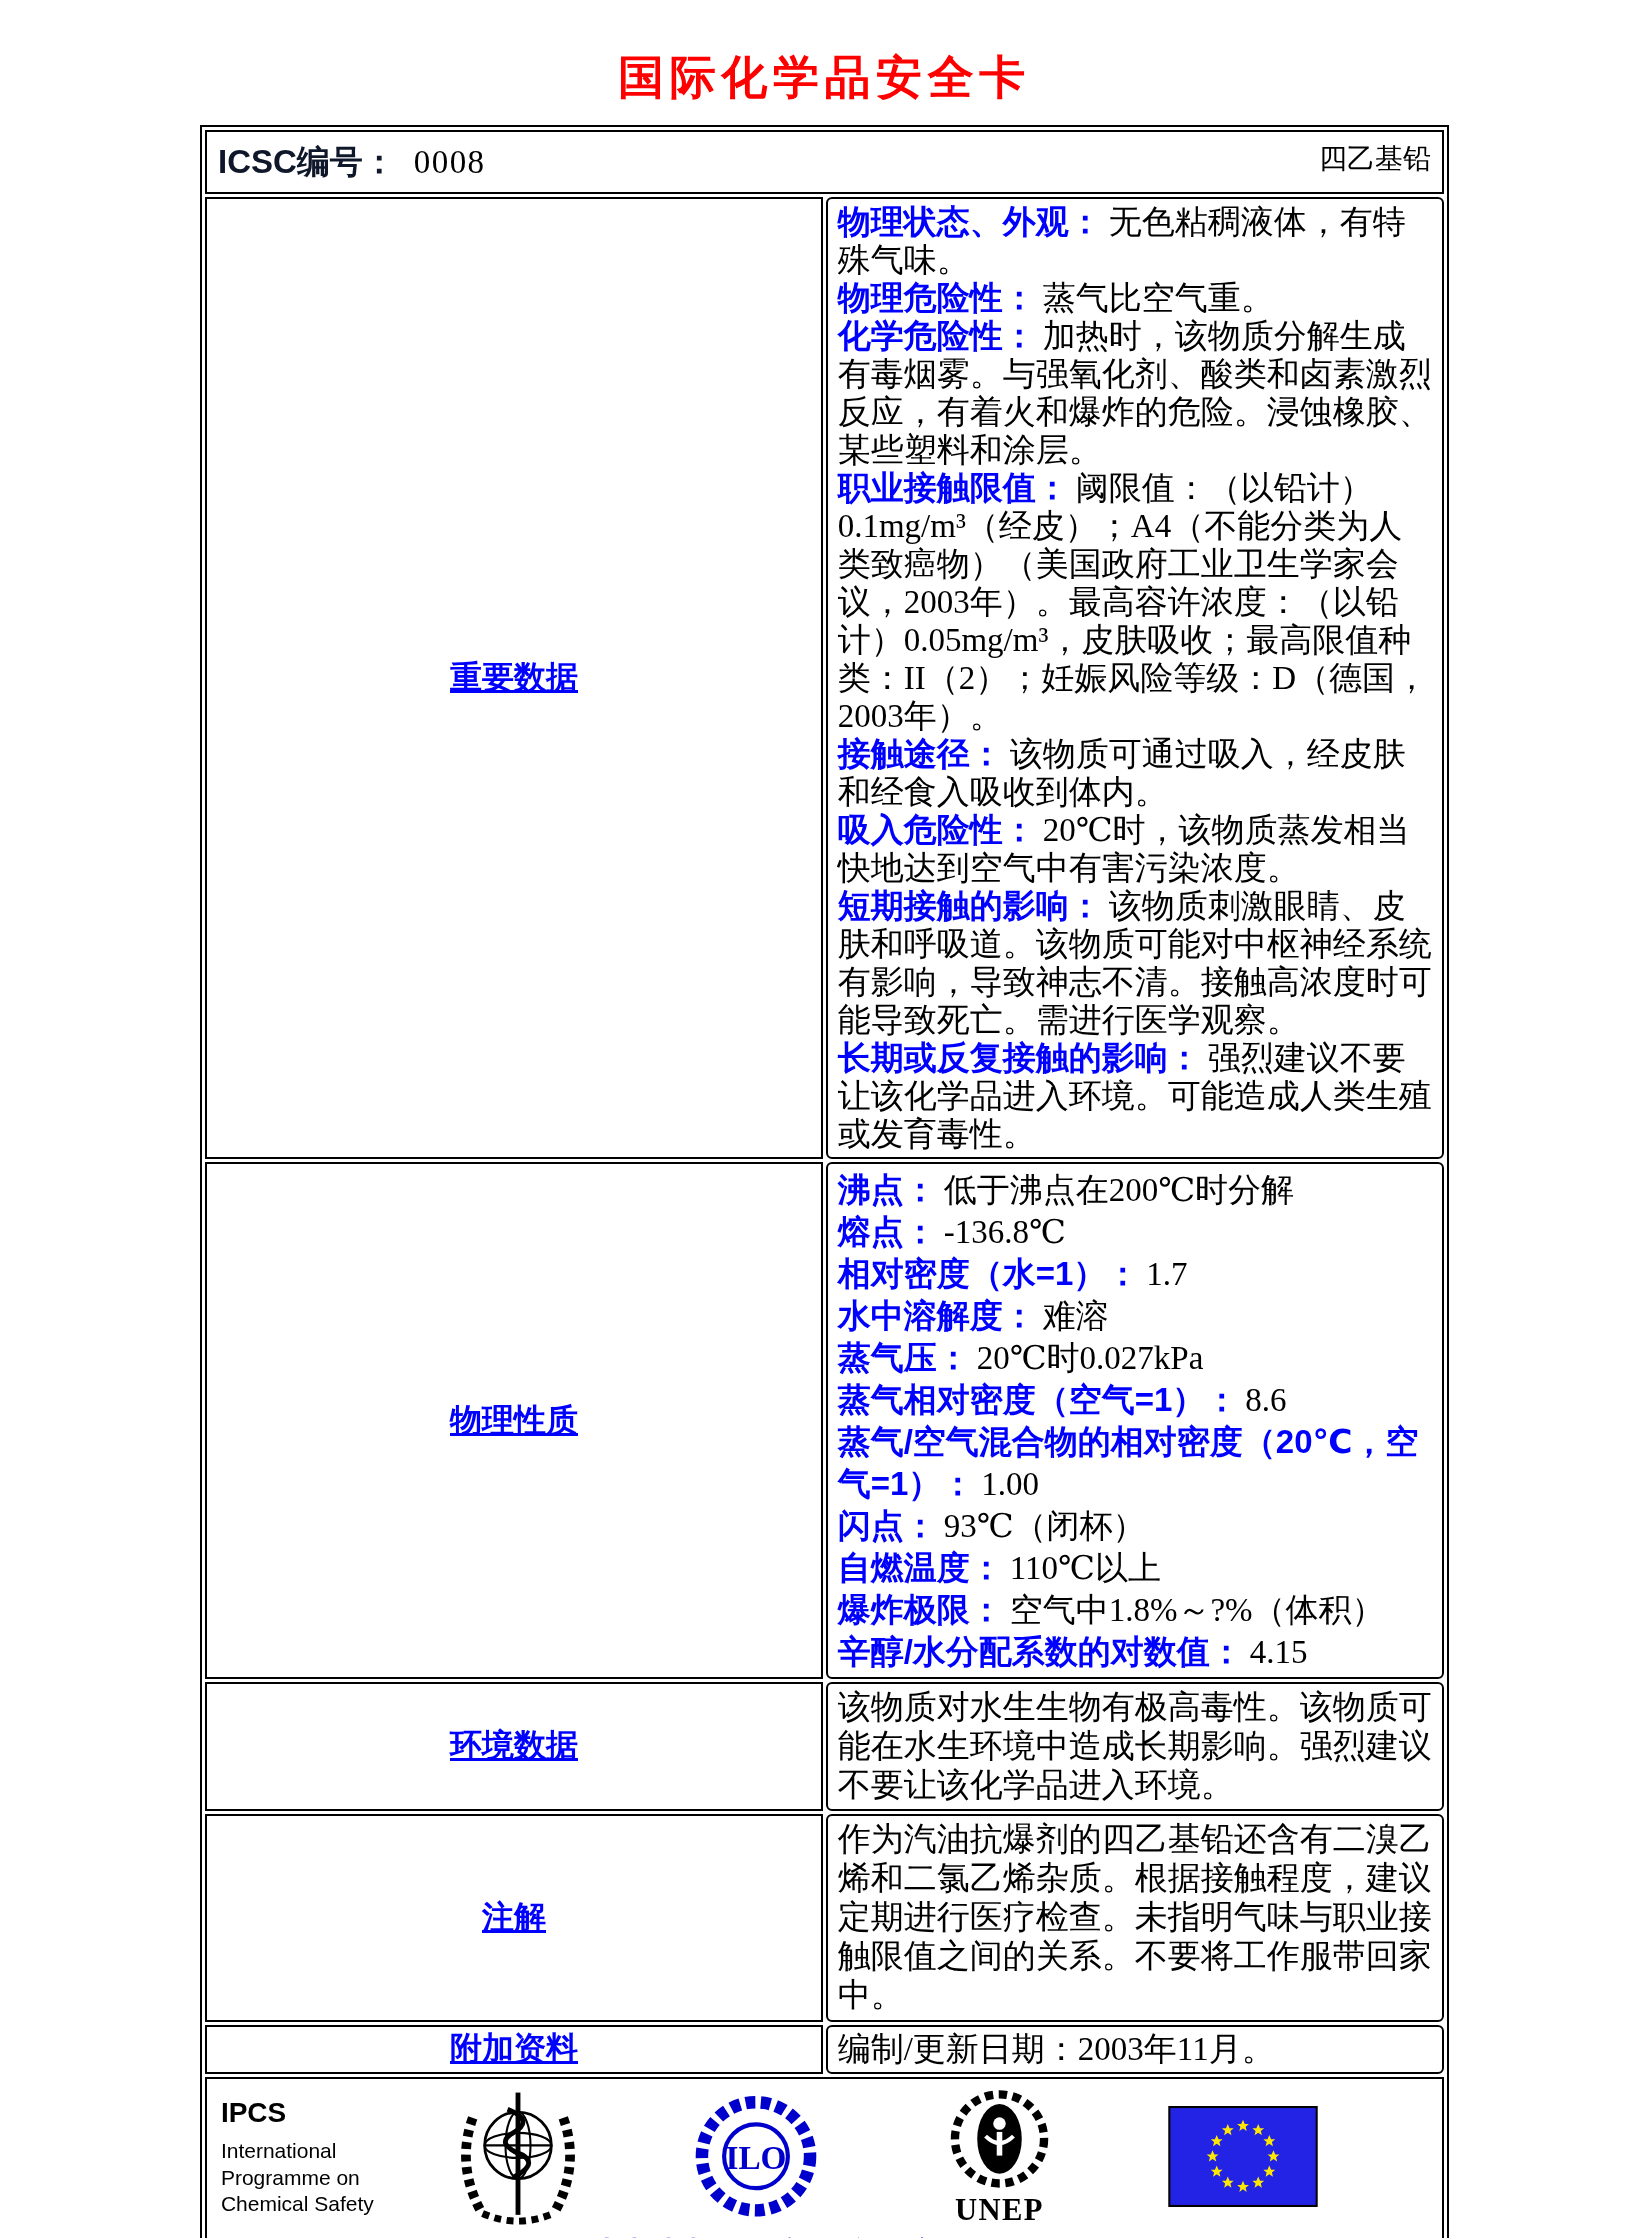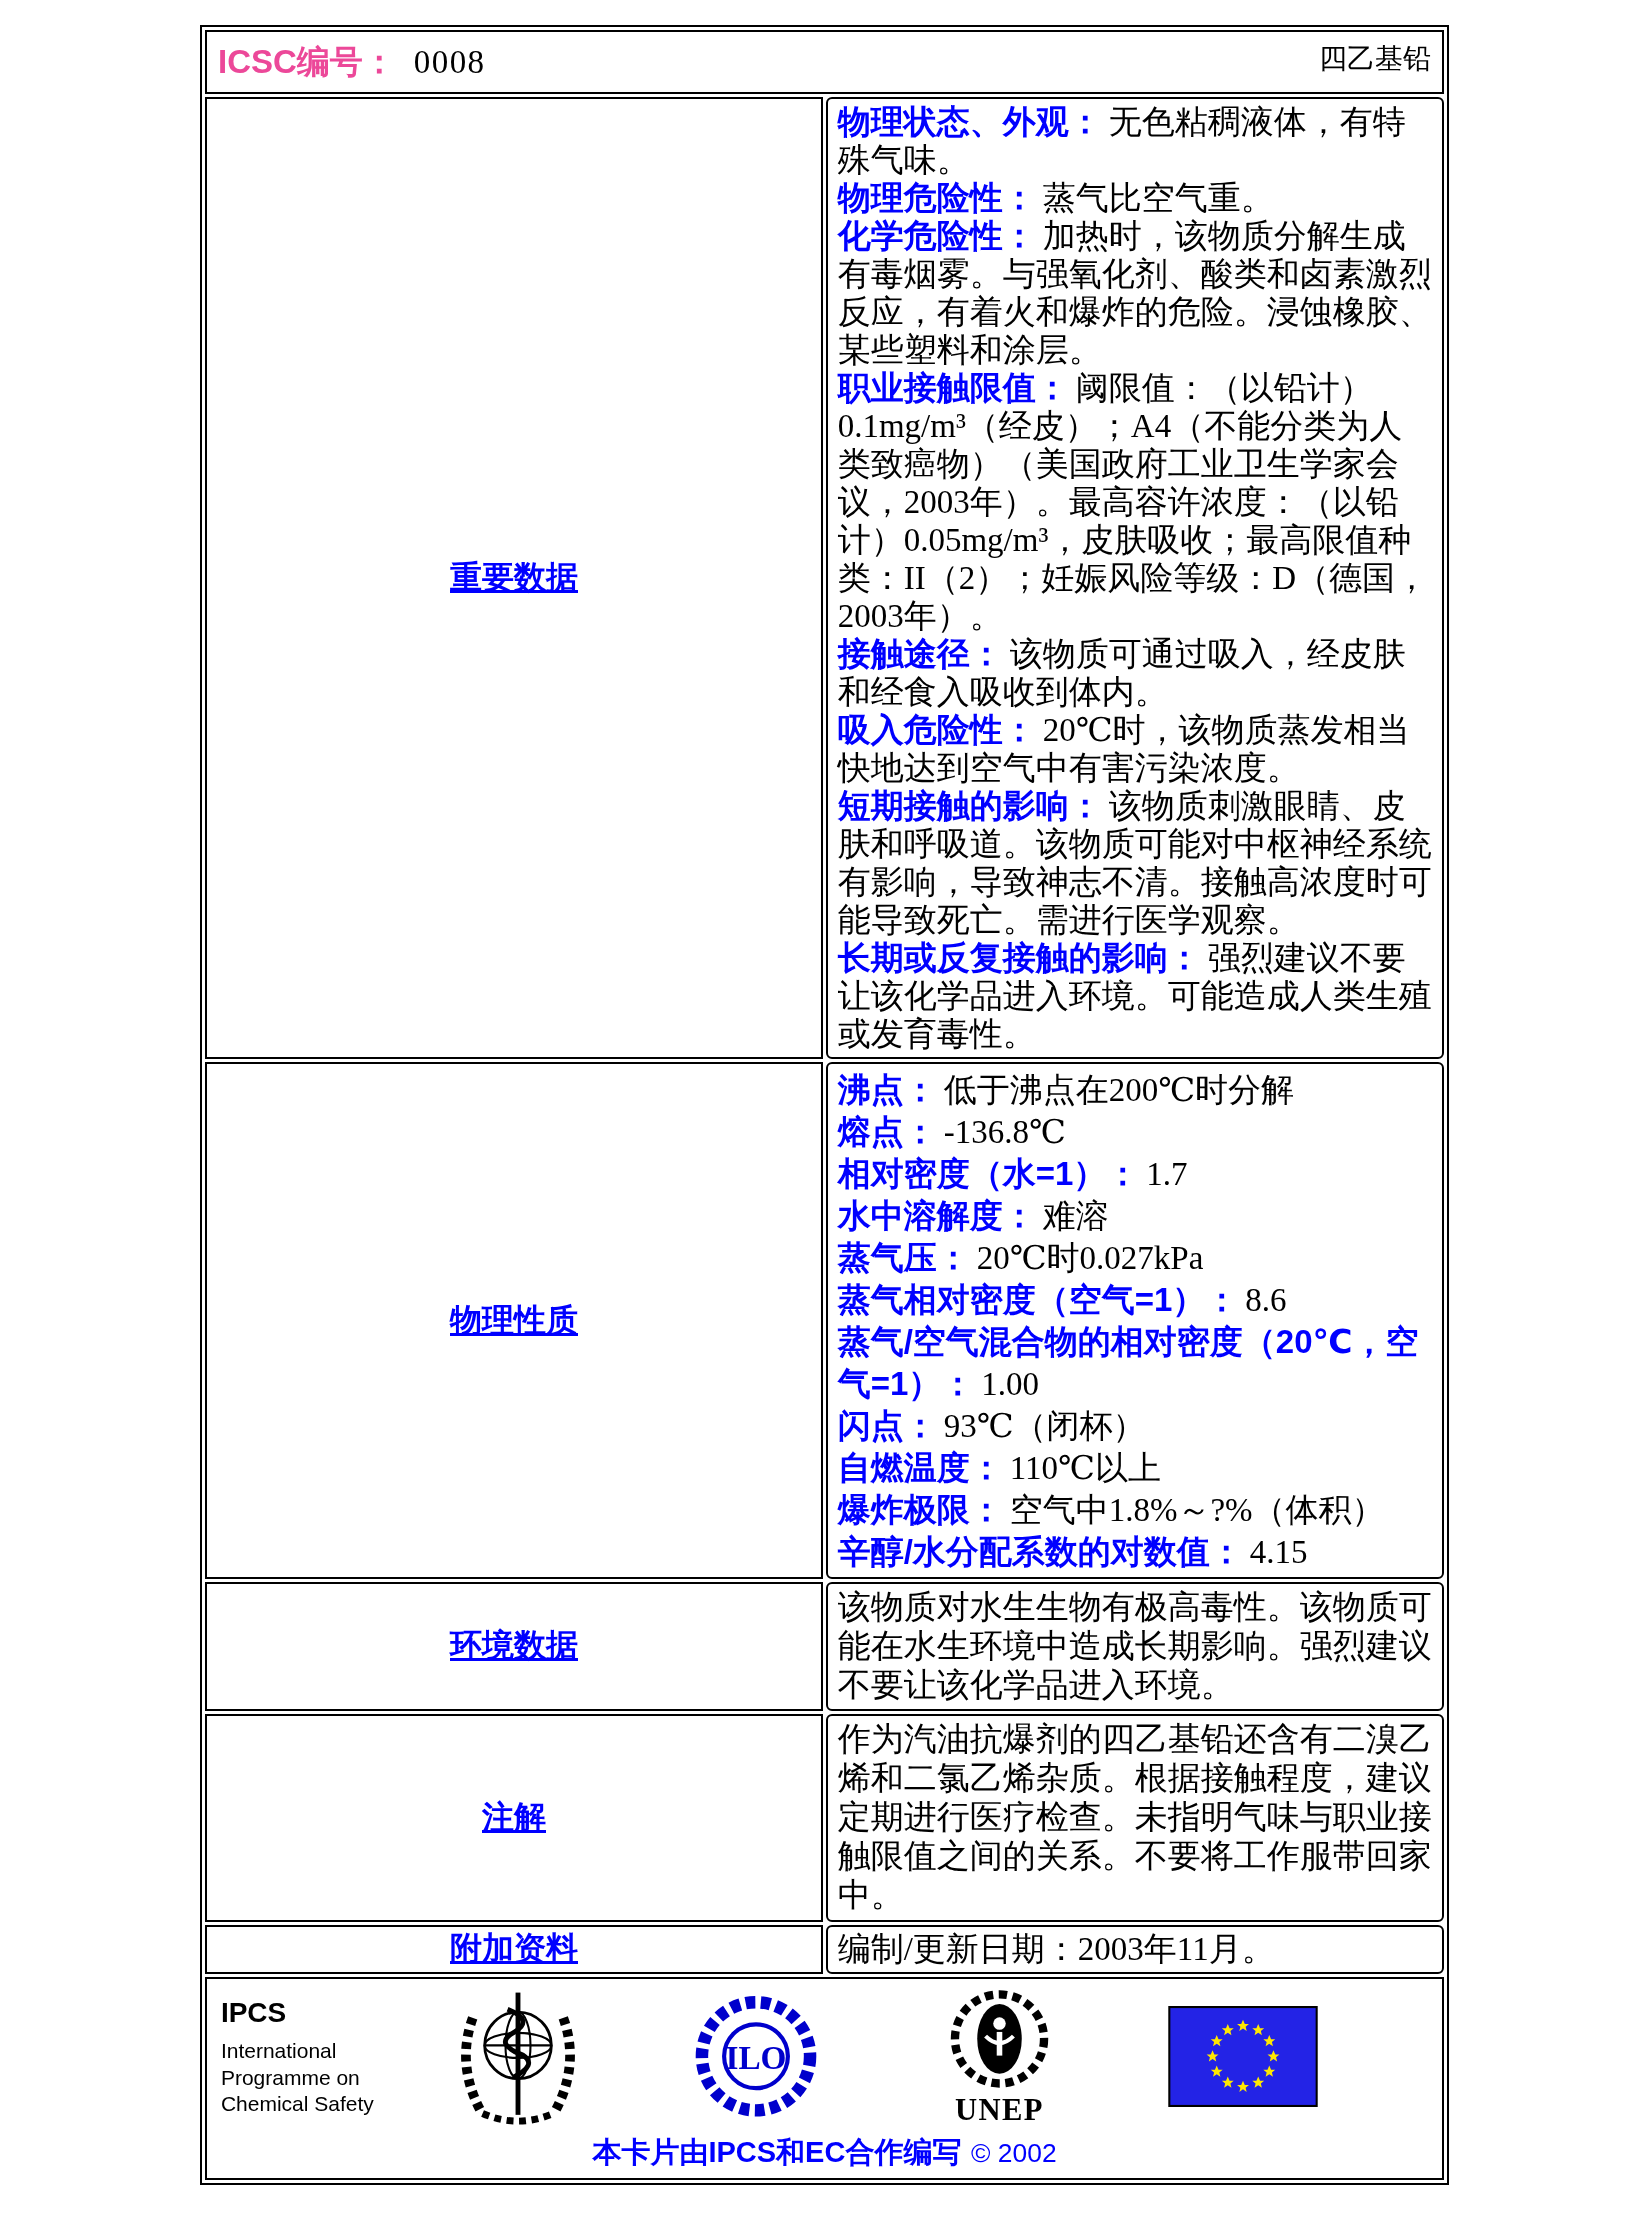--- a/index.html
+++ b/index.html
@@ -9,21 +9,21 @@
         color:#ff0000;font-family:"Liberation Sans","DejaVu Sans",sans-serif;
         font-weight:bold;font-size:46px;letter-spacing:5.6px;line-height:1.0;}
   table.card{margin-left:200px;margin-top:25px;width:1249px;table-layout:fixed;
         border-collapse:separate;border-spacing:3.5px;border:2.8px solid #000;background:#fff;}
   td{border:2.8px solid #000;background:#fff;vertical-align:top;box-sizing:content-box;}
   td.rowlabel{width:164px;text-align:center;vertical-align:middle;color:#0000ff;
         font-family:"Liberation Sans","DejaVu Sans",sans-serif;font-weight:bold;
         font-size:32px;padding:0 2.8px;text-decoration:underline;}
   td.content{padding:4.2px 9.7px;font-size:33px;border-radius:6px;}
   .header-cell{height:60px;vertical-align:middle;padding:0 11px;font-size:33px;}
-  .hdr-label{color:#ec4899;font-family:"Liberation Sans","DejaVu Sans",sans-serif;font-weight:bold;}
+  .hdr-label{color:#0f172a;font-family:"Liberation Sans","DejaVu Sans",sans-serif;font-weight:bold;}
   .hdr-num{margin-left:18px;letter-spacing:1.4px;}
   .hdr-chem{float:right;font-size:28px;}
   .flabel{color:#0000ff;font-family:"Liberation Sans","DejaVu Sans",sans-serif;
         font-weight:bold;margin-right:7px;}
   .imp{height:741px;line-height:38px;}
   .phy{height:484px;line-height:42px;}
   .env{height:69px;line-height:39px;}
   .note{height:108px;line-height:39px;}
   .add{height:37px;line-height:36px;font-size:31px;}
   .footer-cell{height:176px;padding:4.2px 9.7px;}
@@ -38,20 +38,21 @@
   .eu{margin-left:104px;}
   .footer-caption{text-align:center;margin-top:5.6px;color:#0000ff;}
   .cap-main{font-family:"Liberation Sans","DejaVu Sans",sans-serif;font-weight:bold;font-size:29px;}
   .cap-copy{font-family:"Liberation Sans","DejaVu Sans",sans-serif;font-size:26.4px;margin-left:9.7px;}
 </style>
 </head>
 <body>
 
 <div class="page">
 
+  <div class="page-title">国际化学品安全卡</div>
 
   <table class="card">
 
     <tbody>
         <tr>
       <td class="header-cell" colspan="2">
         <span class="hdr-chem">四乙基铅</span>
         <span class="hdr-label">ICSC编号：</span><span class="hdr-num">0008</span>
       </td>
     </tr>

